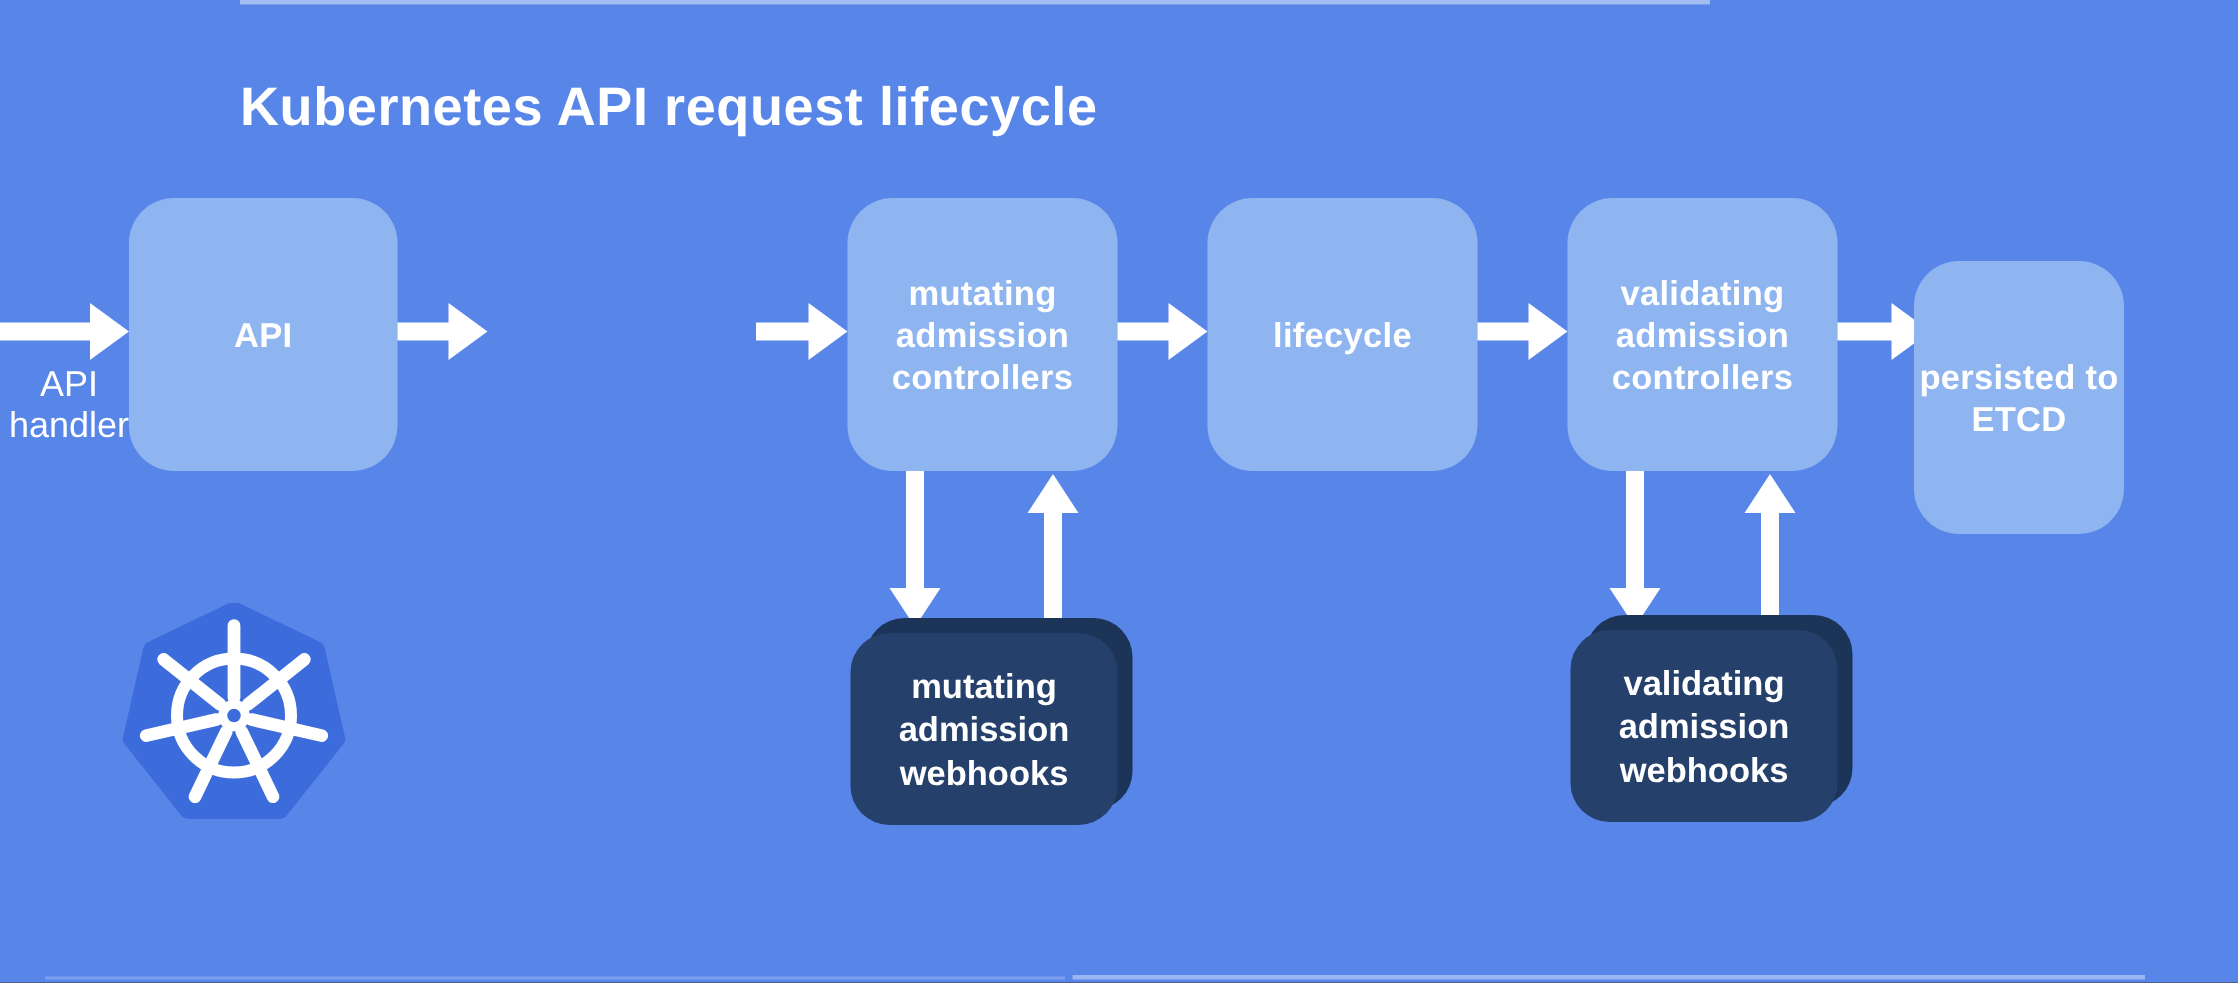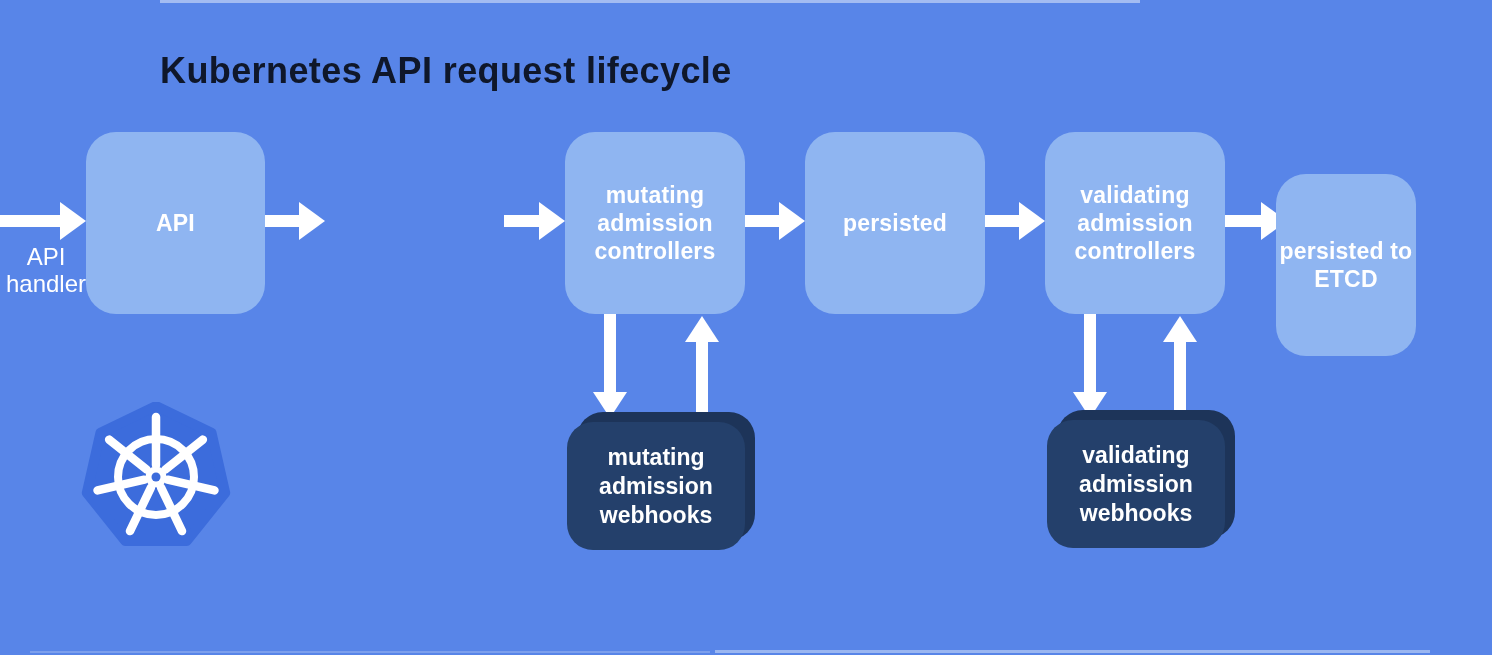--- a/index.html
+++ b/index.html
@@ -3,21 +3,21 @@
 <meta charset="utf-8">
 <style>
   html,body{margin:0;padding:0;background:#444;}
   .canvas{
     position:relative;width:1492px;height:655px;overflow:hidden;
     background:#5885E8;
     font-family:"Liberation Sans","DejaVu Sans",sans-serif;
   }
   .page-title{
     position:absolute;left:160px;top:50px;
-    font-size:36px;font-weight:800;letter-spacing:.4px;color:#0f172a;
+    font-size:36px;font-weight:800;letter-spacing:.4px;color:#ffffff;
   }
   .flow-box{
     position:absolute;top:132px;height:182px;border-radius:30px;
     background:#8FB5F1;display:flex;flex-direction:column;
     align-items:center;justify-content:center;text-align:center;
     color:#fff;font-weight:700;font-size:23px;line-height:28px;
     letter-spacing:.2px;
   }
   .entry-label{
     position:absolute;left:2px;top:243px;width:88px;text-align:center;
@@ -99,21 +99,21 @@
     <div>mutating</div>
     <div>admission</div>
     <div>controllers</div>
   </div>
   <div class="arrow-h" style="left:745px;top:201px;width:60px;">
     <div class="shaft"></div>
       <div class="head"></div>
   </div>
 
   <div class="flow-box" style="left:805px;width:180px;">
-    <div>persisted</div>
+    <div>lifecycle</div>
   </div>
   <div class="arrow-h" style="left:985px;top:201px;width:60px;">
     <div class="shaft"></div>
       <div class="head"></div>
   </div>
 
   <div class="flow-box" style="left:1045px;width:180px;">
     <div>validating</div>
     <div>admission</div>
     <div>controllers</div>

